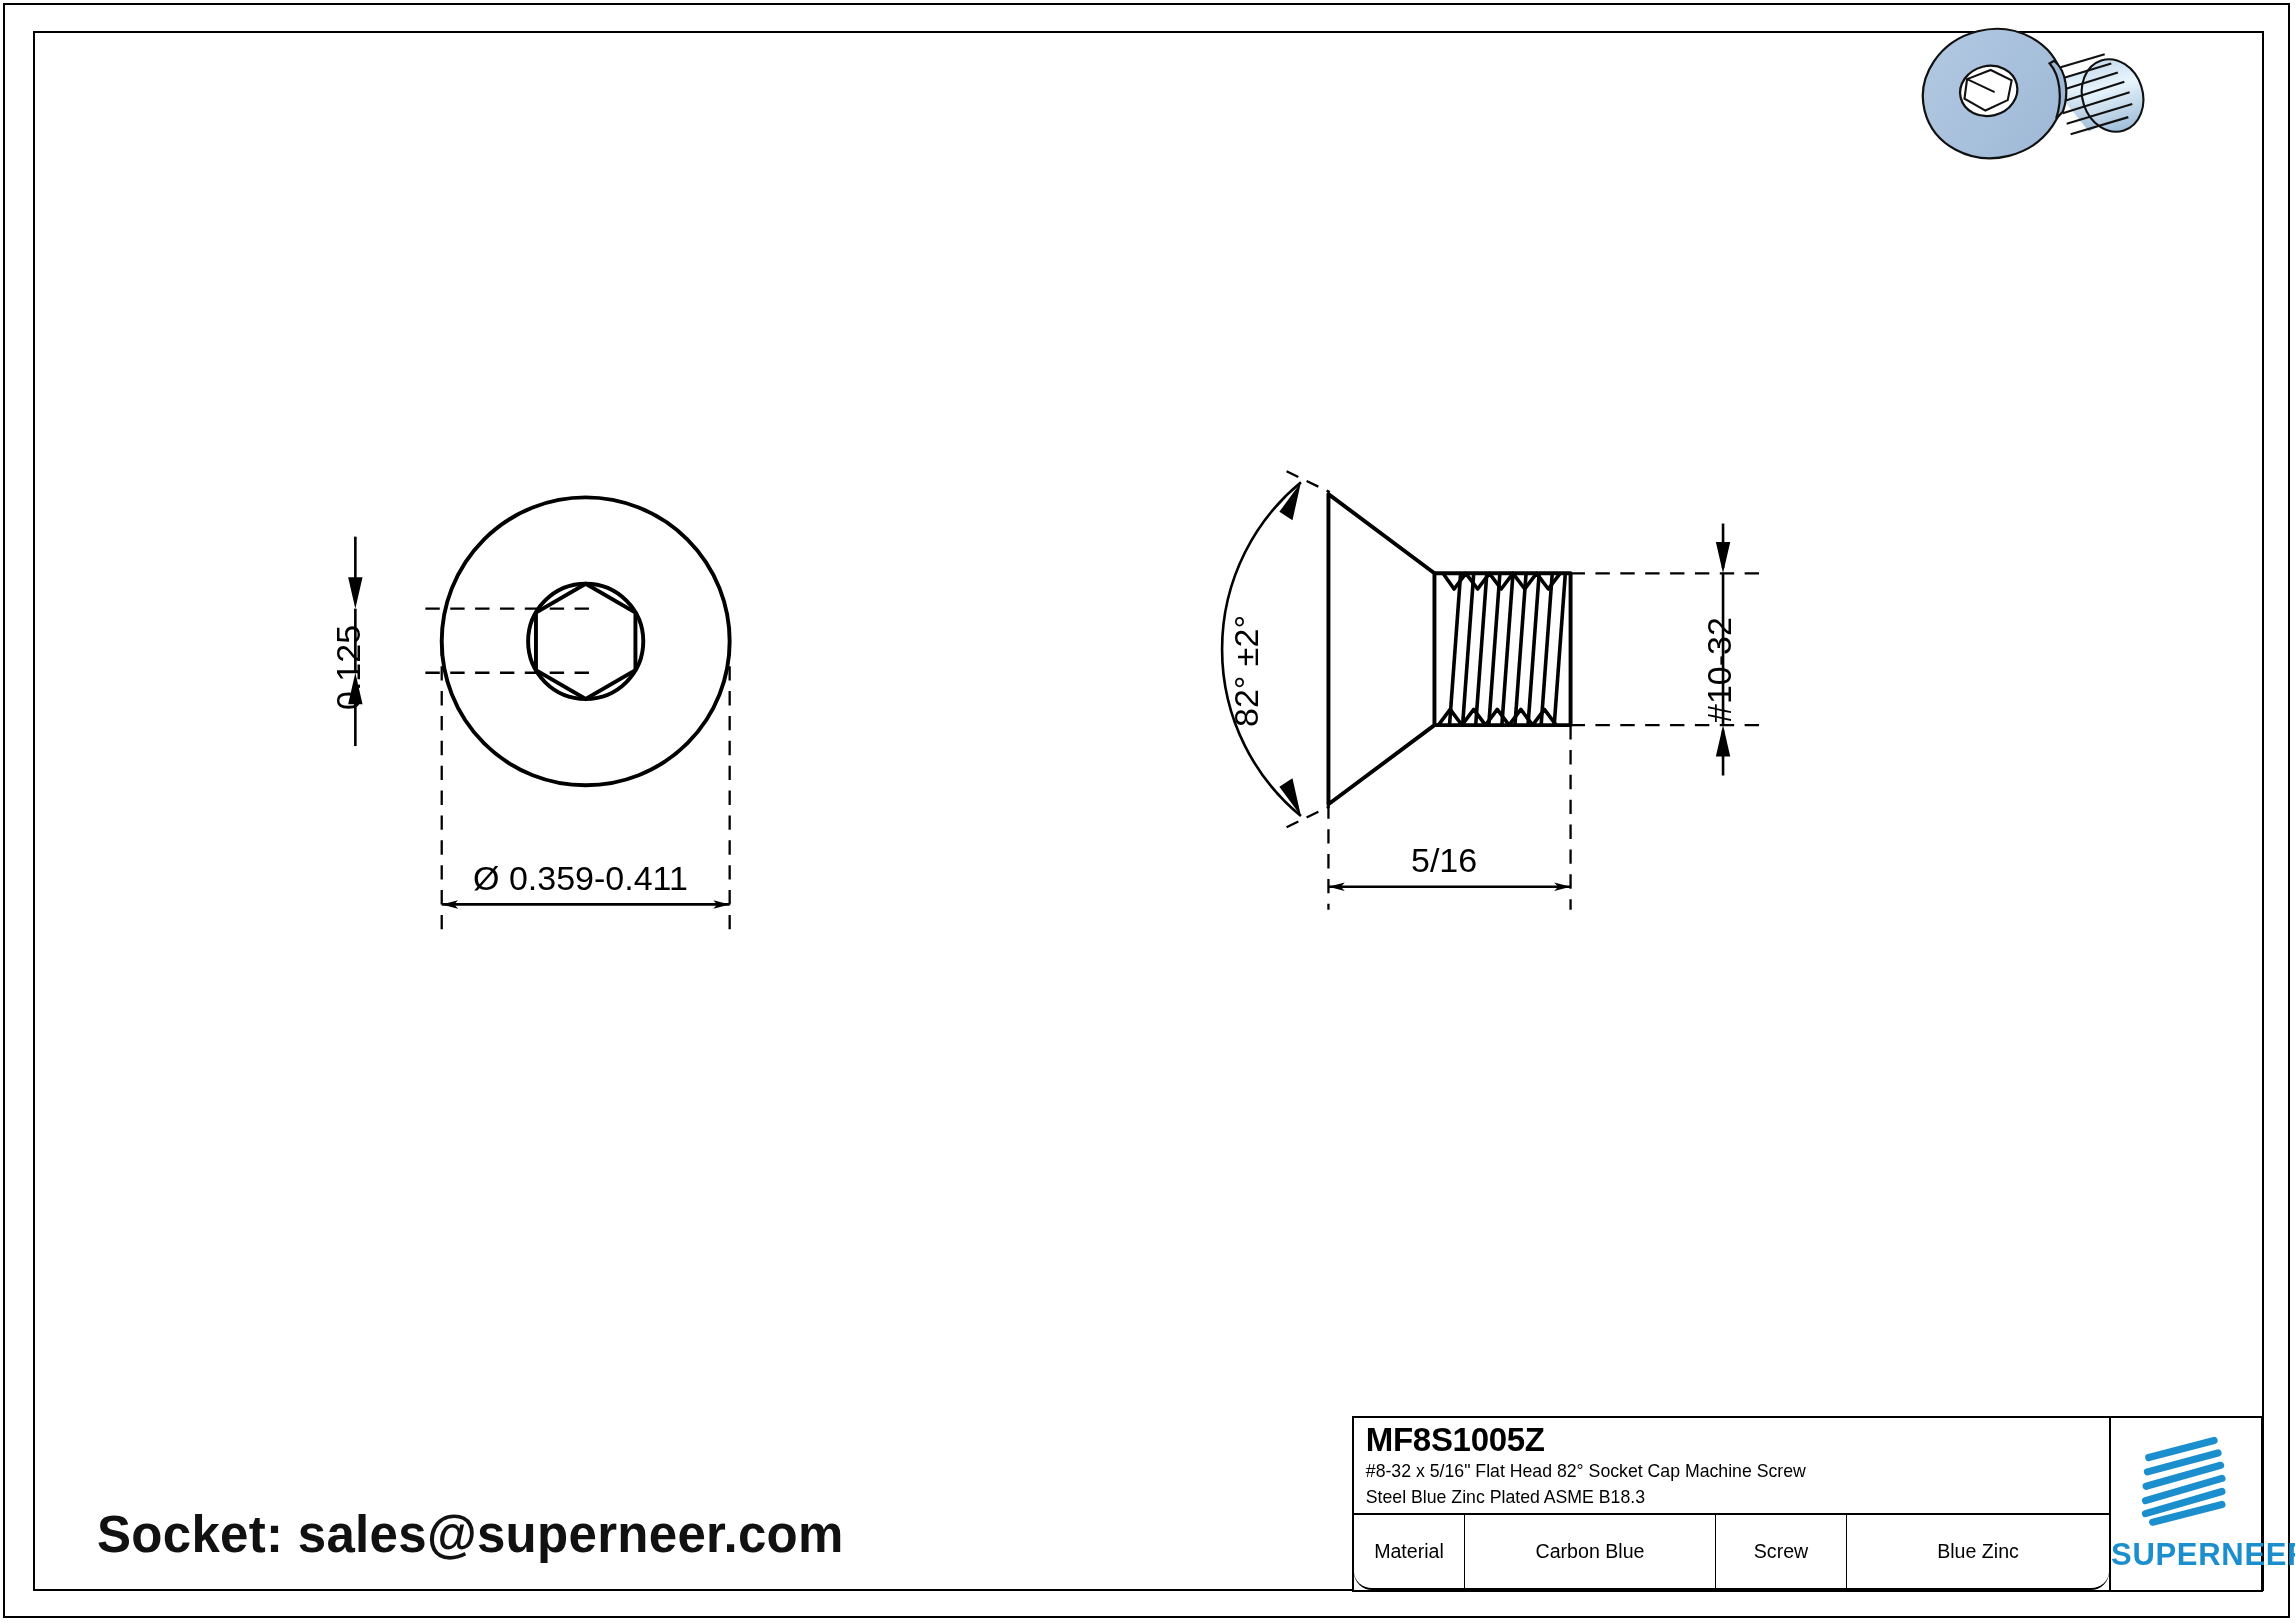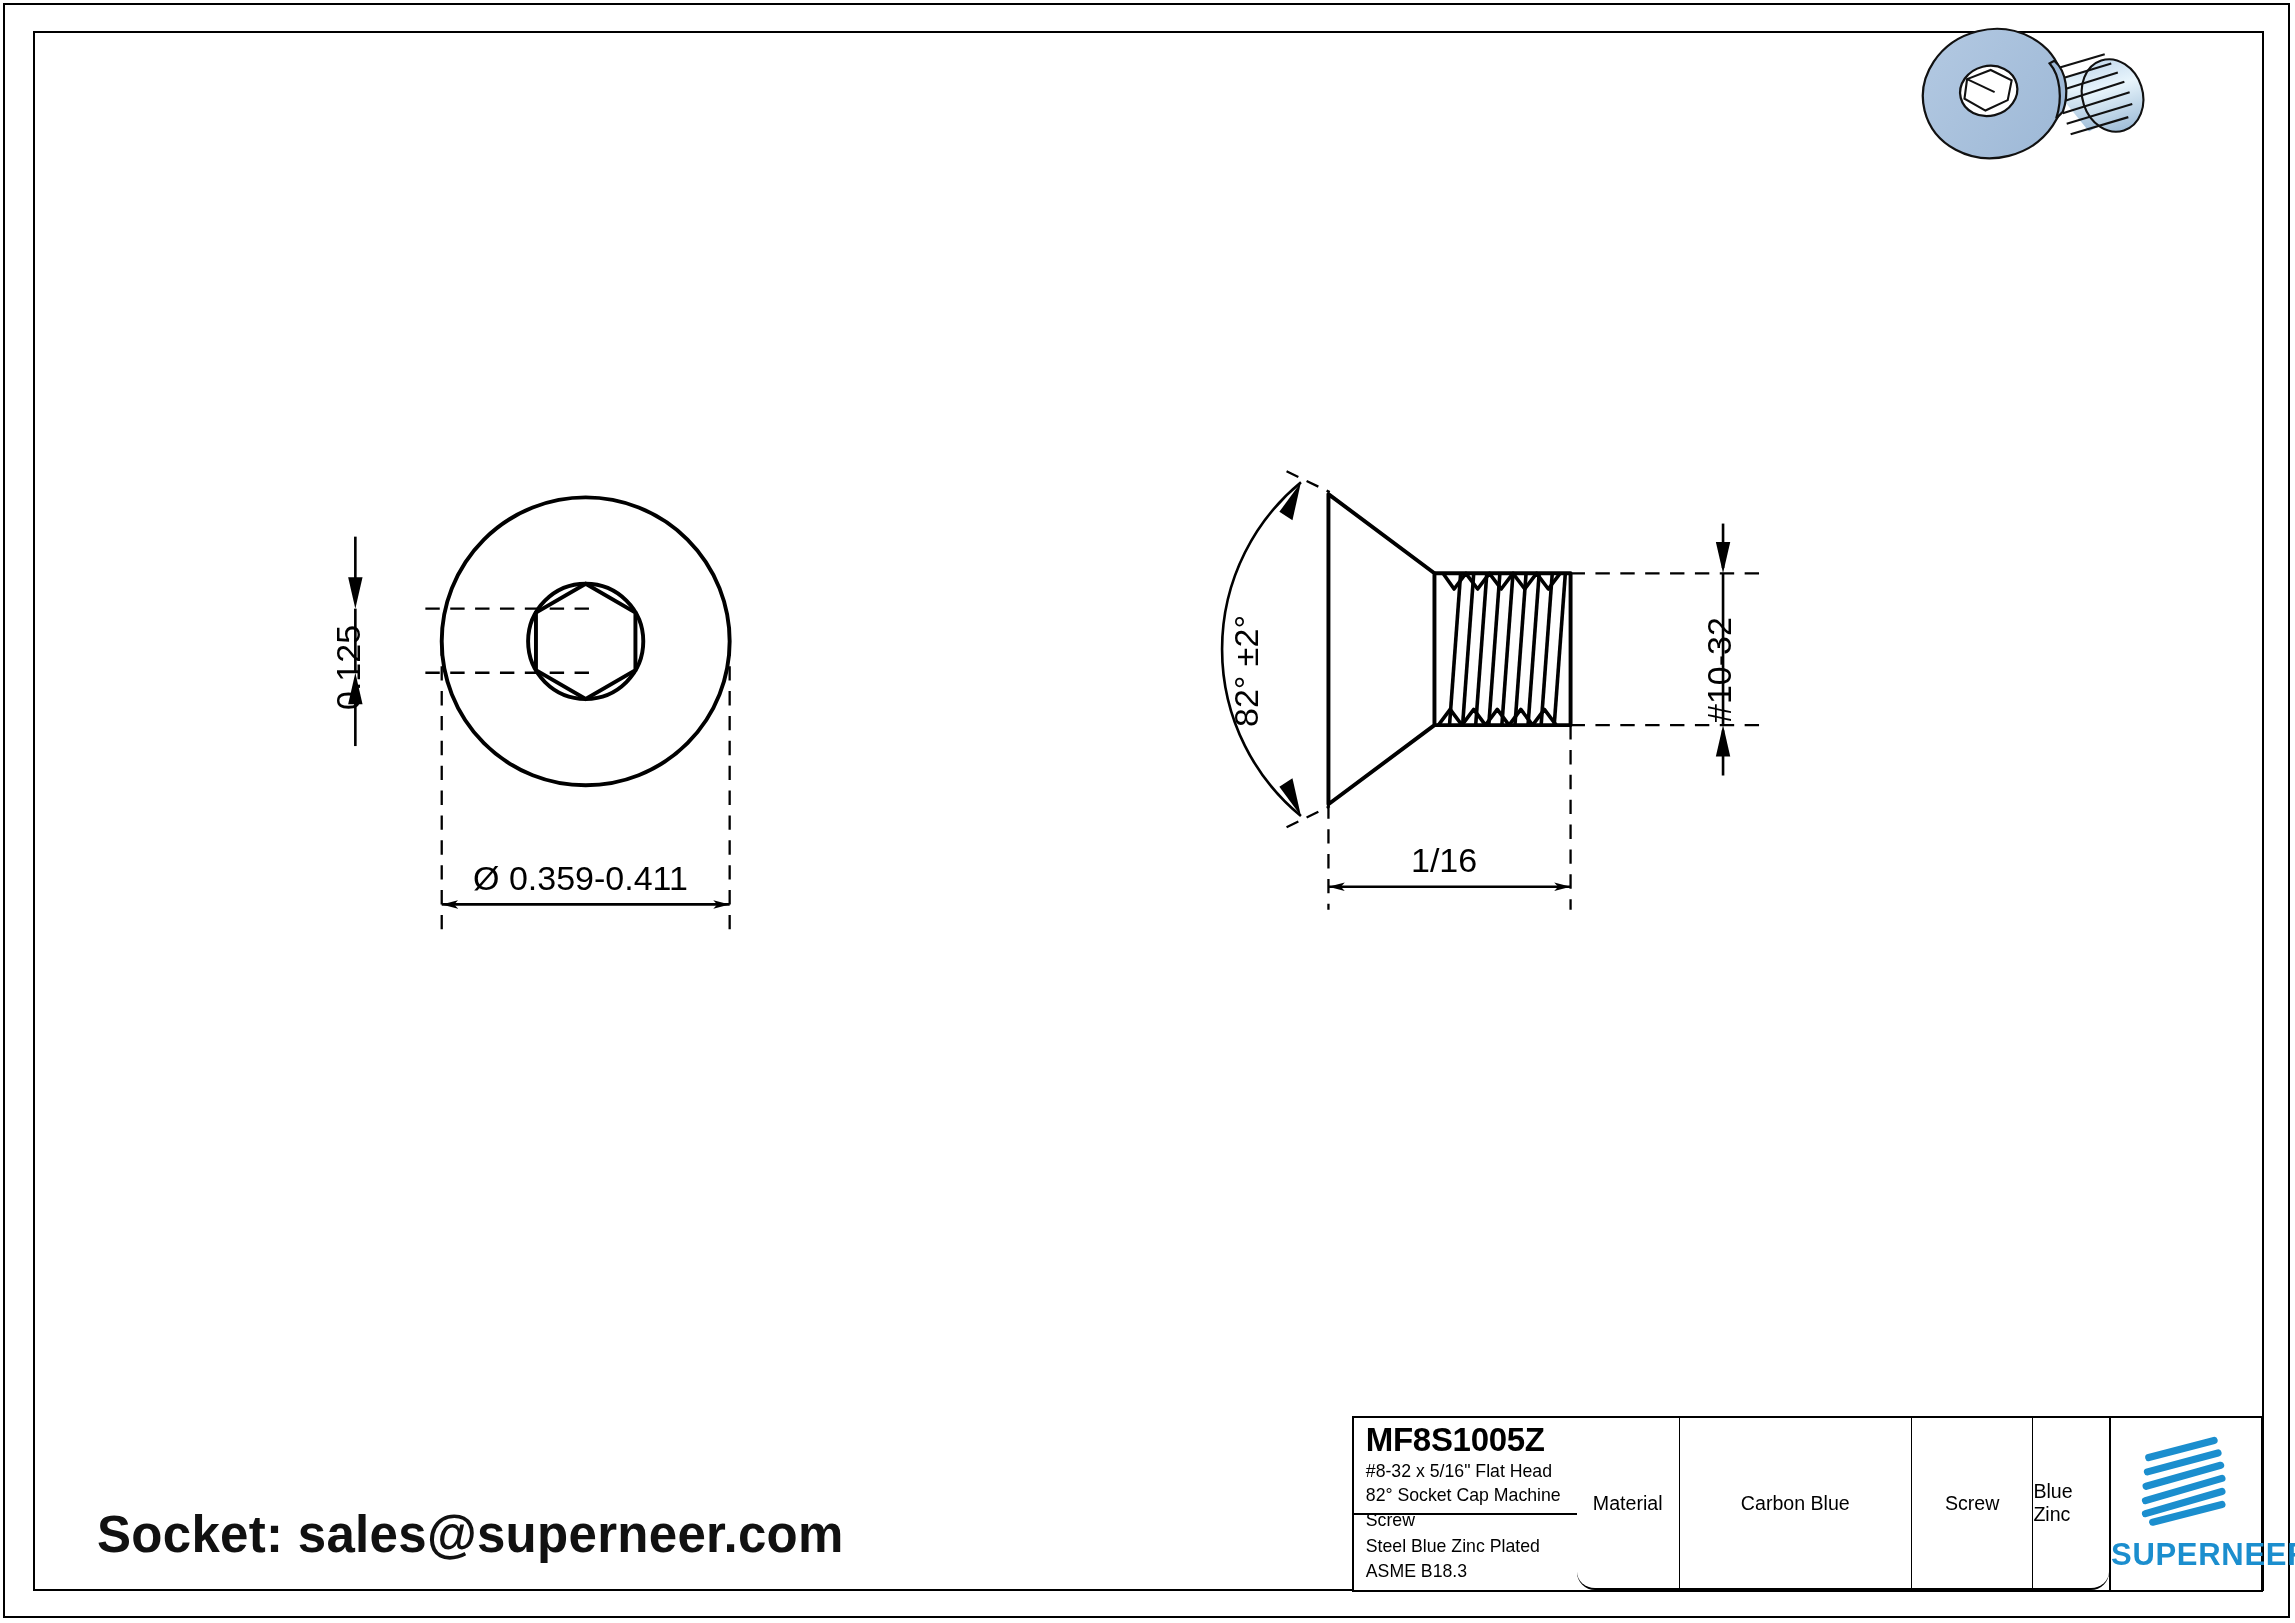--- a/index.html
+++ b/index.html
@@ -76,21 +76,21 @@
     width: 911px;
     height: 176px;
     border: 2px solid #000;
     box-sizing: border-box;
     display: flex;
     background: #fff;
   }
   .tb-left {
     width: 757px;
     display: flex;
-    flex-direction: row;
+    flex-direction: column;
     border-right: 2px solid #000;
     box-sizing: border-box;
   }
   .tb-head {
     height: 97px;
     border-bottom: 2px solid #000;
     box-sizing: border-box;
     padding: 5.2px 0 0 11.8px;
   }
   .part-no {
@@ -263,21 +263,21 @@
     </g>
   </svg>
   </div>
 
   <div class="dim-text rot90ccw" style="left:331px; top:710px;">0.125</div>
 
   <div class="dim-text" style="left:473px; top:861px;">Ø 0.359-0.411</div>
 
   <div class="dim-text rot90ccw" style="left:1229px; top:727px;">82° ±2°</div>
 
-  <div class="dim-text" style="left:1411px; top:843px;">1/16</div>
+  <div class="dim-text" style="left:1411px; top:843px;">5/16</div>
 
   <div class="dim-text rot90ccw" style="left:1702px; top:723px;">#10-32</div>
 
   <div class="render-3d">
     <svg width="367" height="151" viewBox="0 0 560 230" xmlns="http://www.w3.org/2000/svg">
       <g stroke="#111" stroke-width="3.2" stroke-linejoin="round">
 
         <path d="M236,96 L330,62 L372,128 L296,170 Z" fill="url(#shankGrad)" stroke="none"></path>
         <ellipse cx="332" cy="115" rx="46" ry="56" transform="rotate(-18 332 115)" fill="url(#shankGrad)" stroke="#111"></ellipse>
         <path d="M232,78 L320,52" fill="none"></path>

